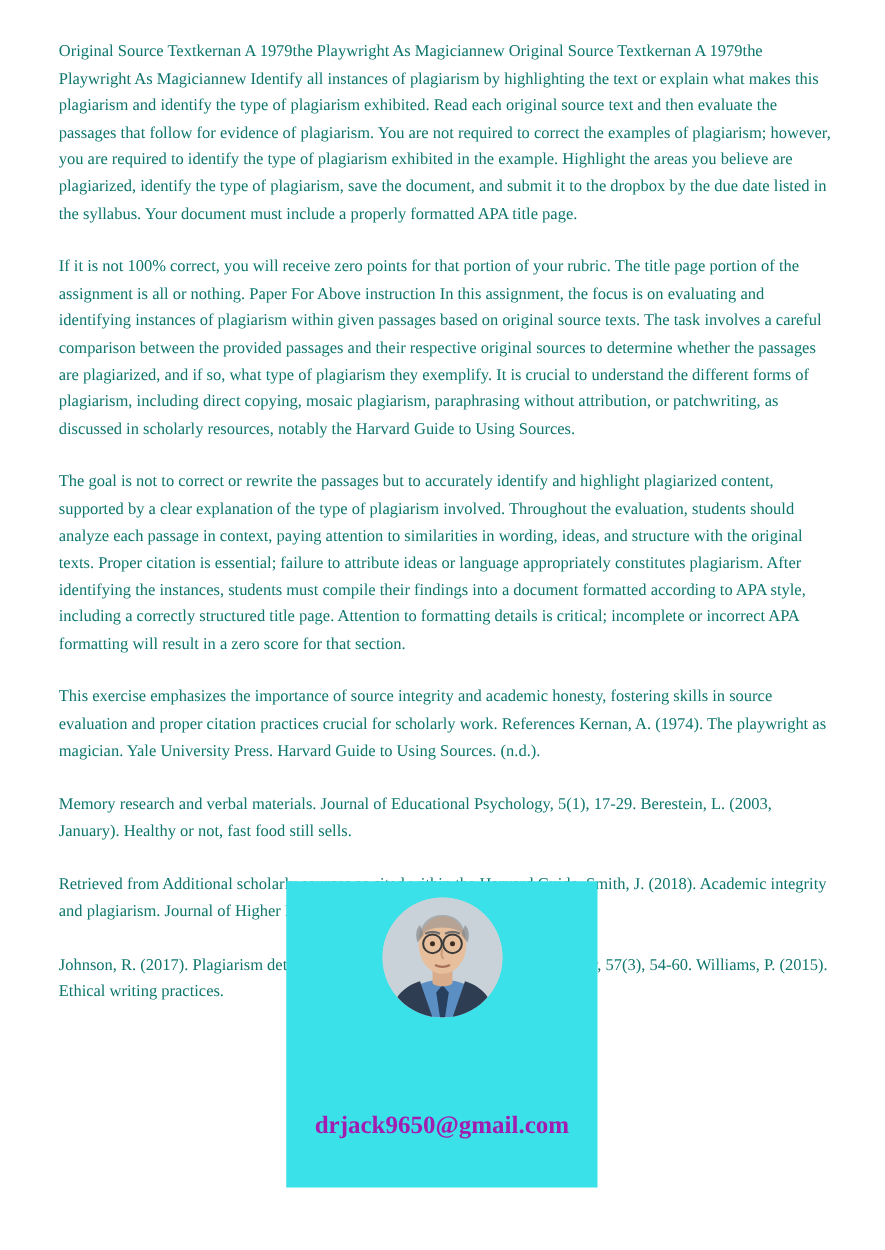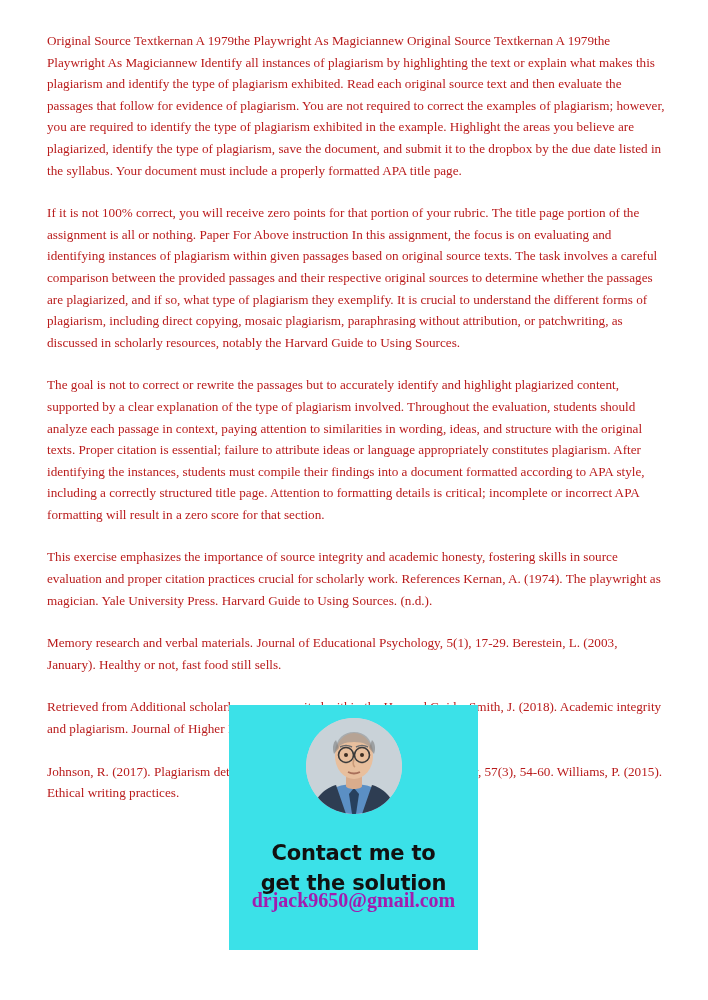--- a/index.html
+++ b/index.html
@@ -22,21 +22,21 @@
   .doc-body {
     position: absolute;
     left: 47px;
     top: 30px;
     width: 620px;
   }
   .para {
     font-family: "Liberation Serif", serif;
     font-size: 13.2px;
     line-height: 21.6px;
-    color: #b91c1c;
+    color: #0f766e;
     text-align: left;
     margin: 0 0 21px 0;
     white-space: normal;
   }
   .para:last-child { margin-bottom: 0; }
 
   
   .overlay-card {
     position: absolute;
     left: 229px;
@@ -125,18 +125,16 @@
         <circle cx="40" cy="37" r="2" fill="#3b2d22"></circle>
         <circle cx="56" cy="37" r="2" fill="#3b2d22"></circle>
 
         <path d="M34 29 q6 -3 12 0" stroke="#6f6f6f" stroke-width="1.6" fill="none"></path>
         <path d="M50 29 q6 -3 12 0" stroke="#6f6f6f" stroke-width="1.6" fill="none"></path>
 
         <path d="M48 41 q-2 6 1 8" stroke="#c99a78" stroke-width="1.6" fill="none"></path>
         <path d="M42 54 q6 3 12 0" stroke="#a9705a" stroke-width="1.8" fill="none"></path>
       </svg>
     </div>
-    <div class="overlay-line1">Contact me to</div>
-    <div class="overlay-line2">get the solution</div>
     <div class="overlay-email">drjack9650@gmail.com</div>
   </div>
 
 </div>
 
 </body></html>

